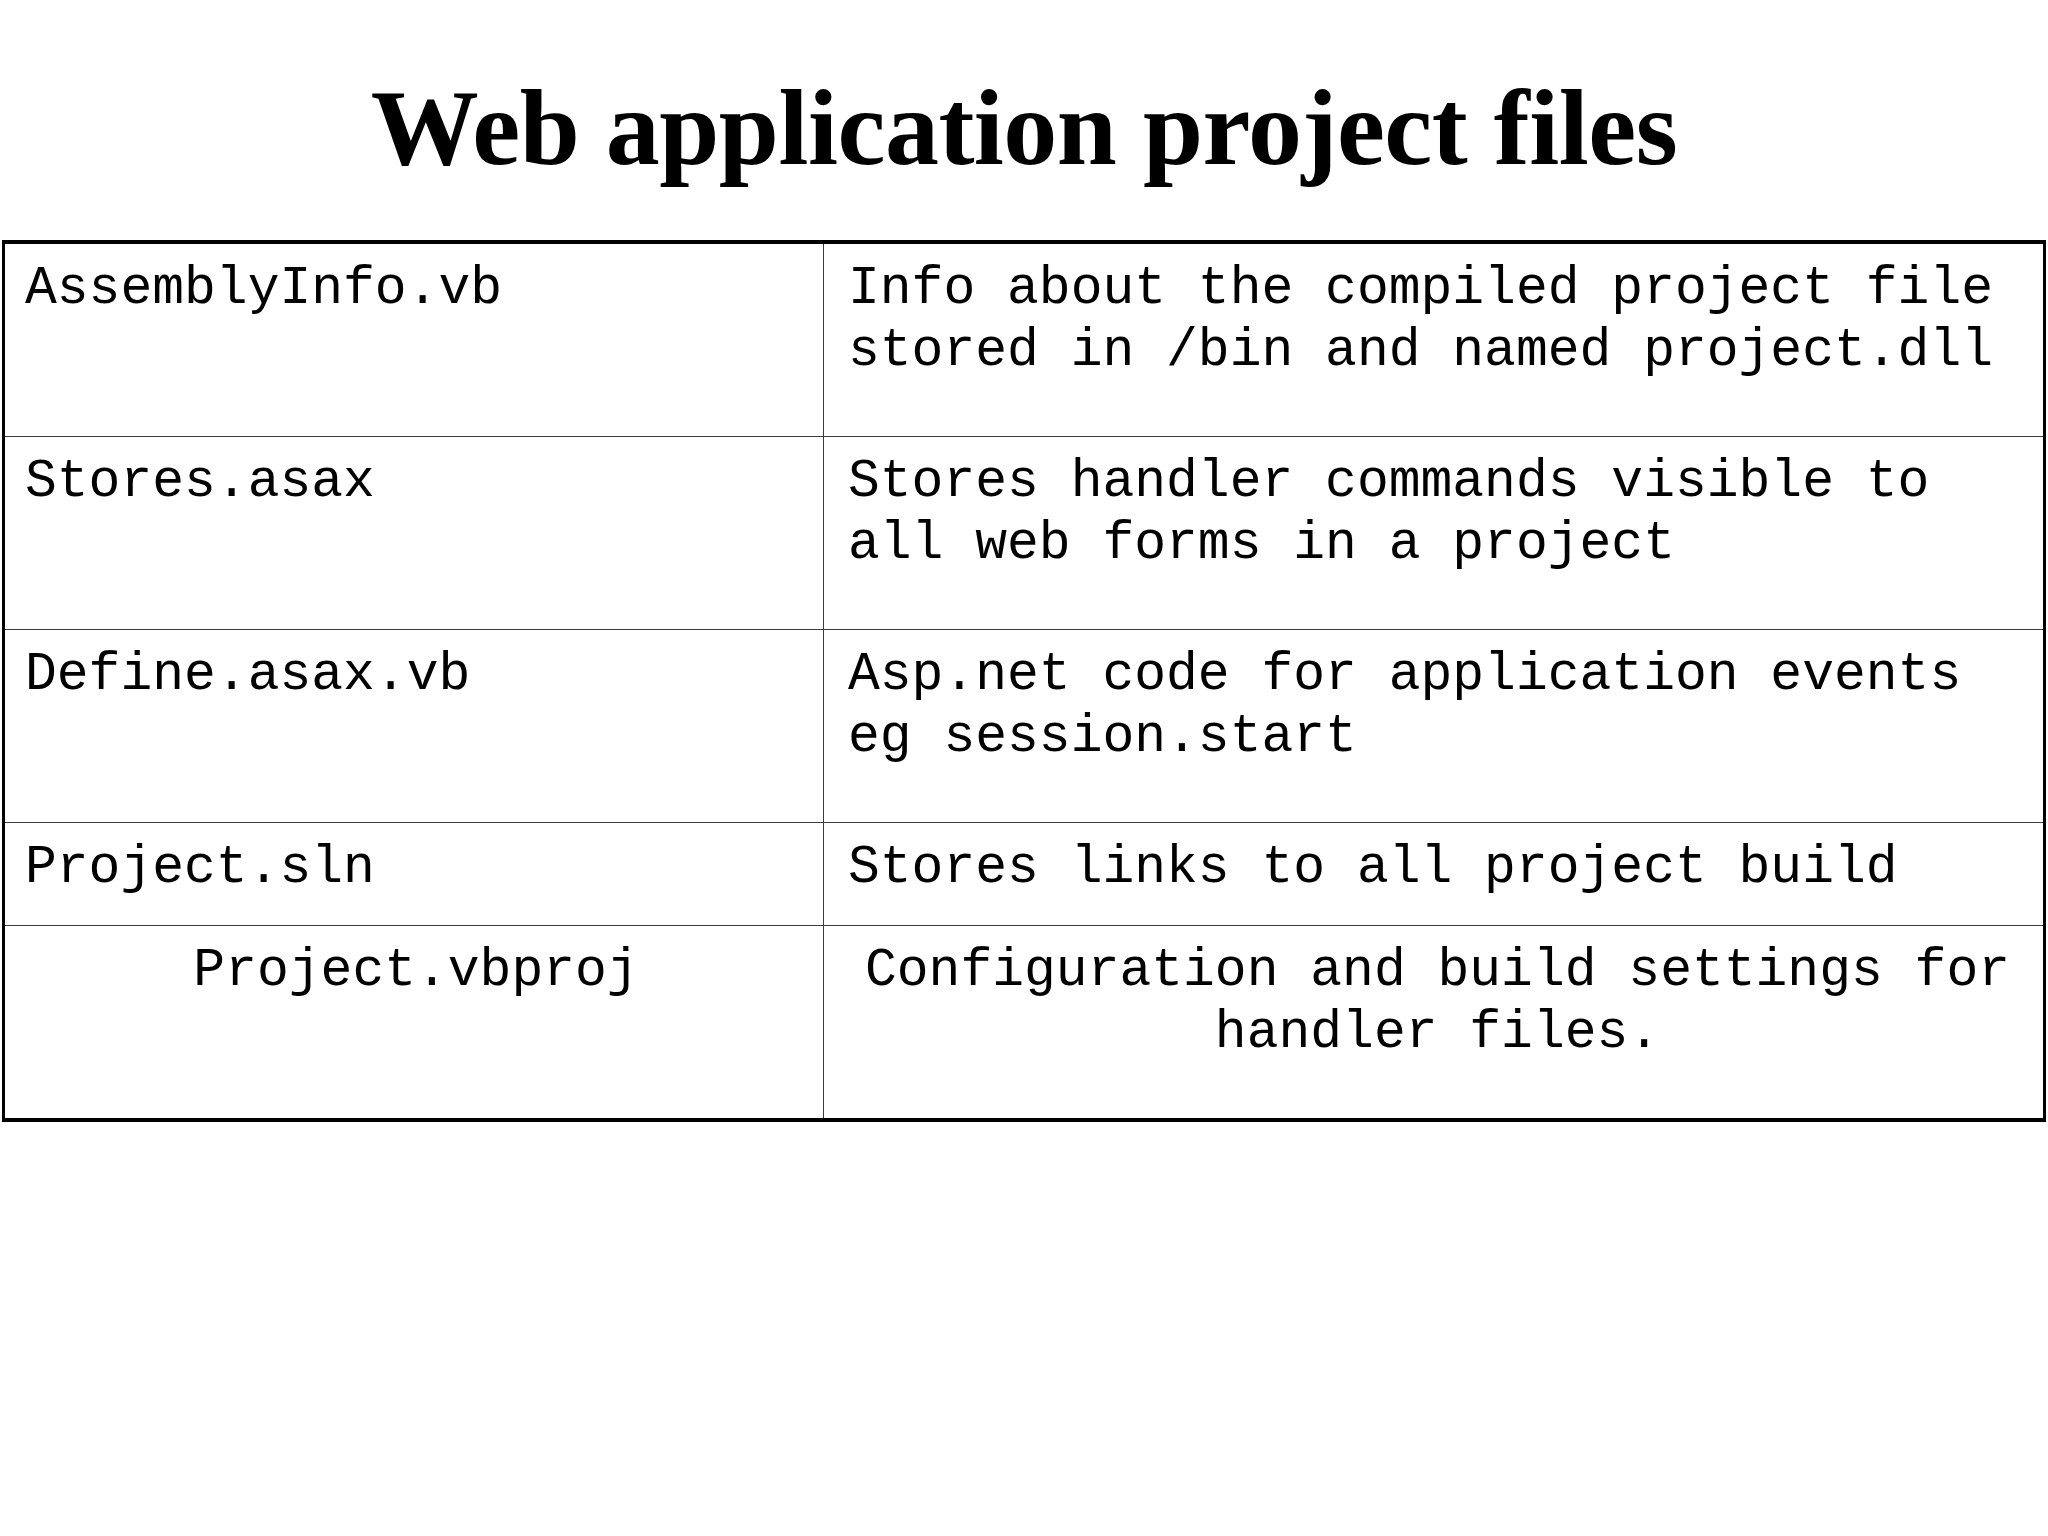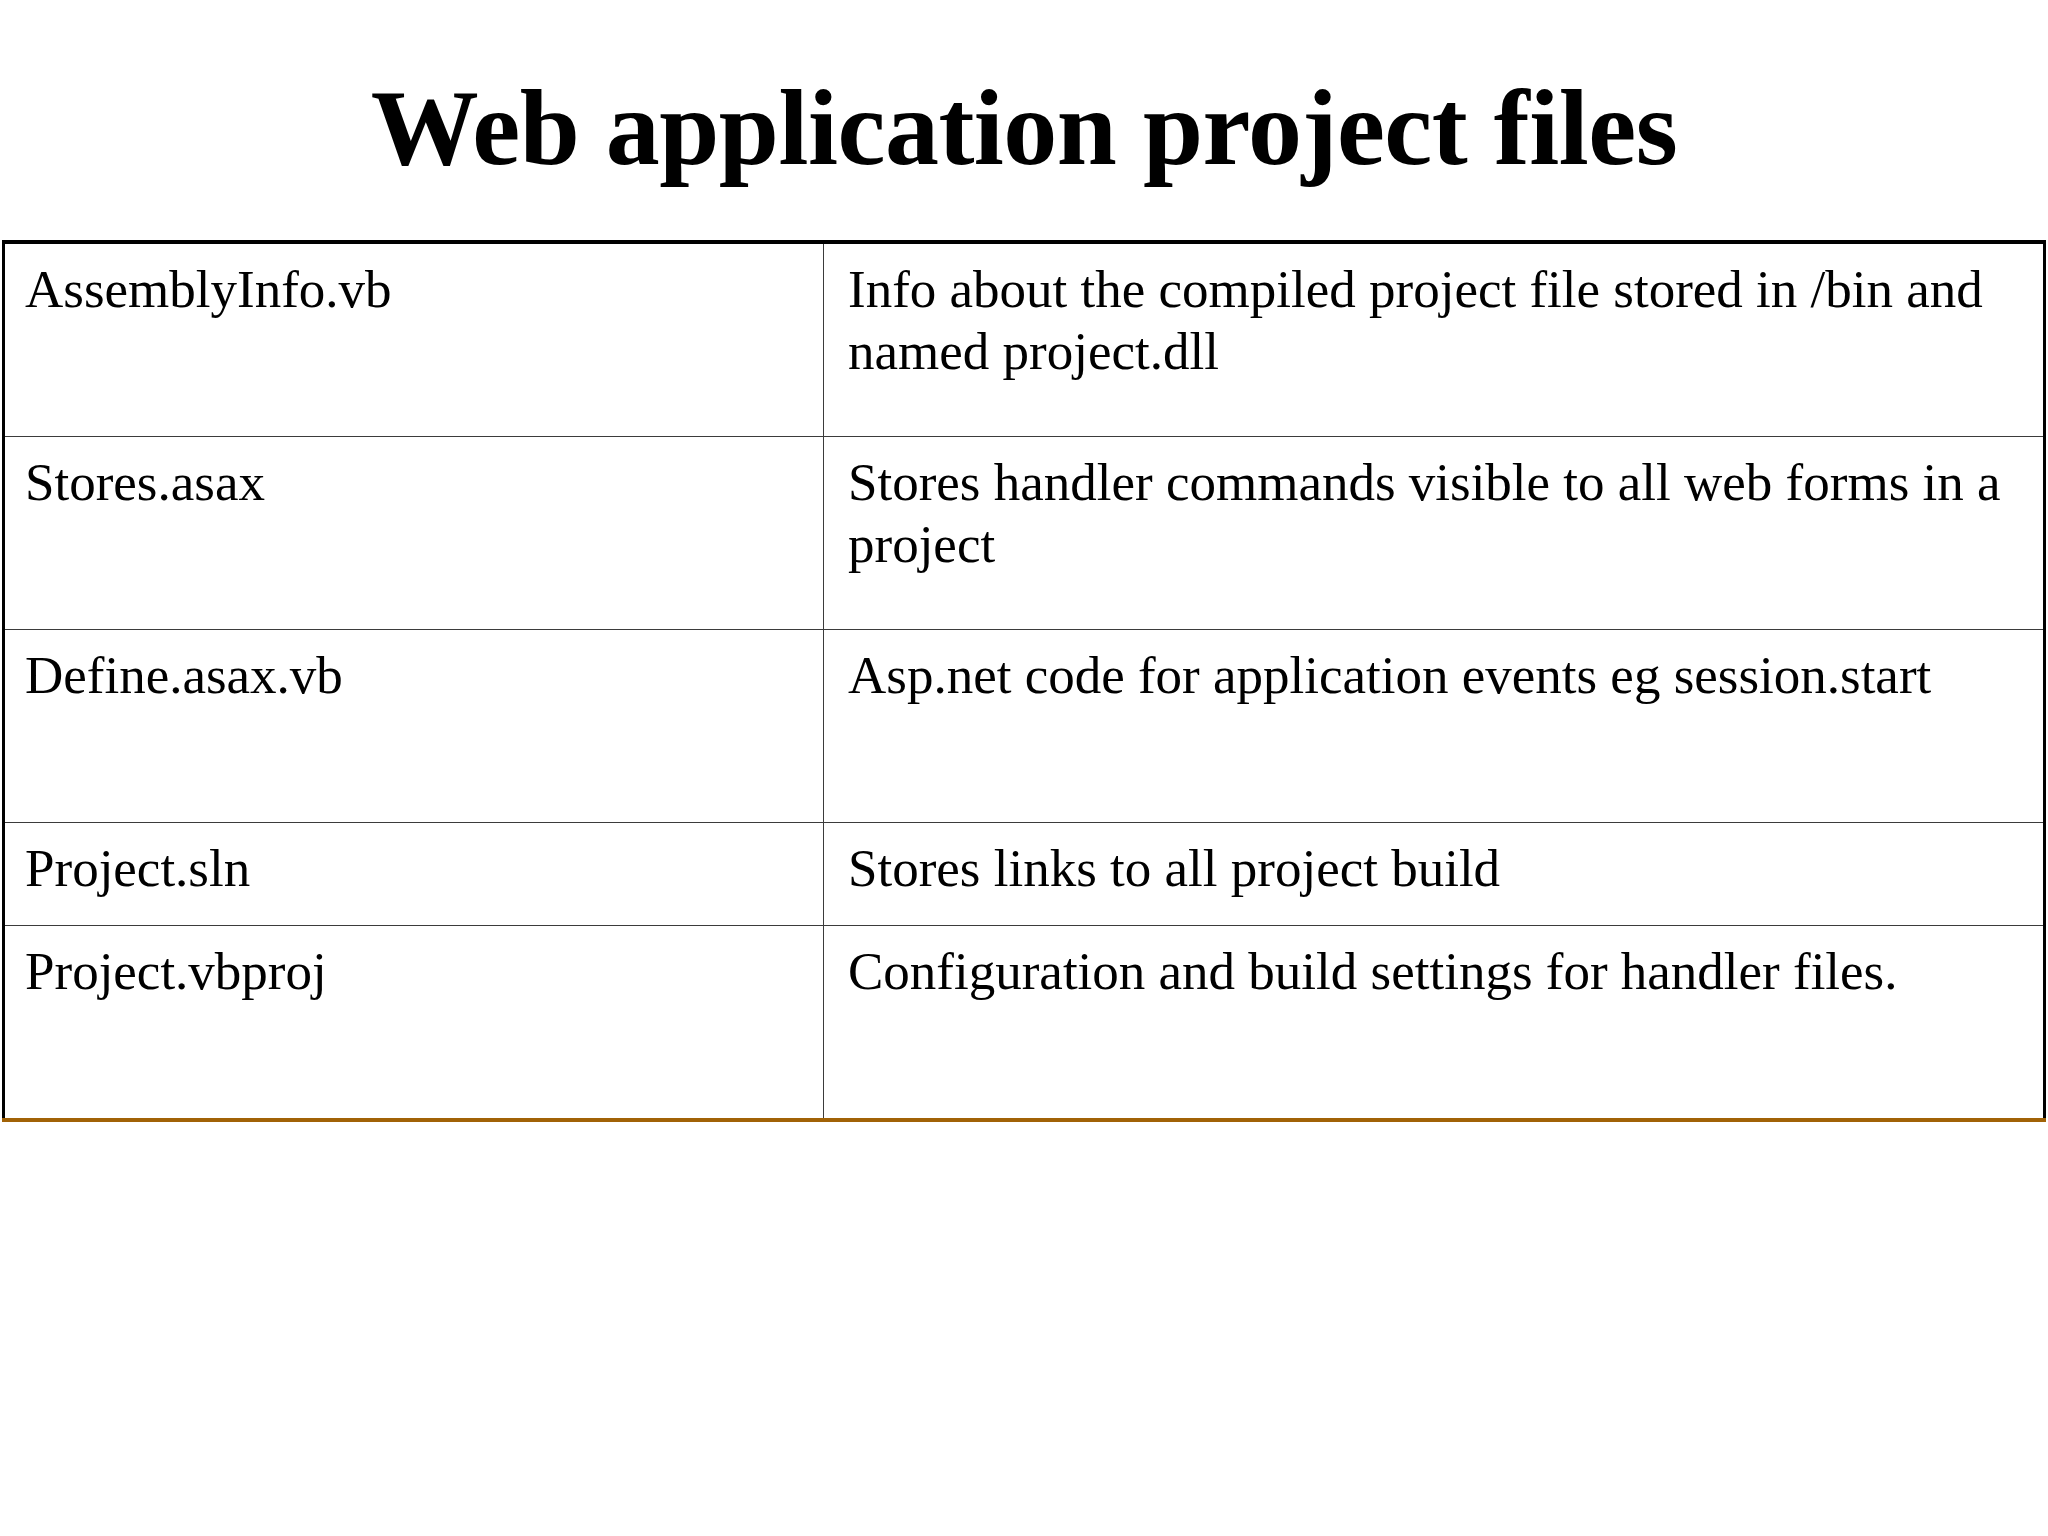--- a/index.html
+++ b/index.html
@@ -41,25 +41,25 @@
     width: 2044px;
     border-collapse: collapse;
     table-layout: fixed;
   }
   .files-table td {
     border: 1px solid #3b3b3b;
     vertical-align: top;
     padding: 14px 16px 10px 16px;
     font-size: 53px;
     line-height: 62px;
-    font-family: Liberation Serif, serif;
+    font-family: Liberation Mono, monospace;
     font-weight: 400;
   }
   .files-table tr:first-child td { border-top: 4px solid #000000; }
-  .files-table tr:last-child td { border-bottom: 4px solid #a16207; }
+  .files-table tr:last-child td { border-bottom: 4px solid #000000; text-align: center; }
   .files-table td.col-file {
     width: 782px;
     border-left: 3px solid #000000;
     padding-left: 20px;
   }
   .files-table td.col-desc {
     border-right: 3px solid #000000;
     padding-left: 24px;
   }
   .r-tall2 td { height: 168px; }

